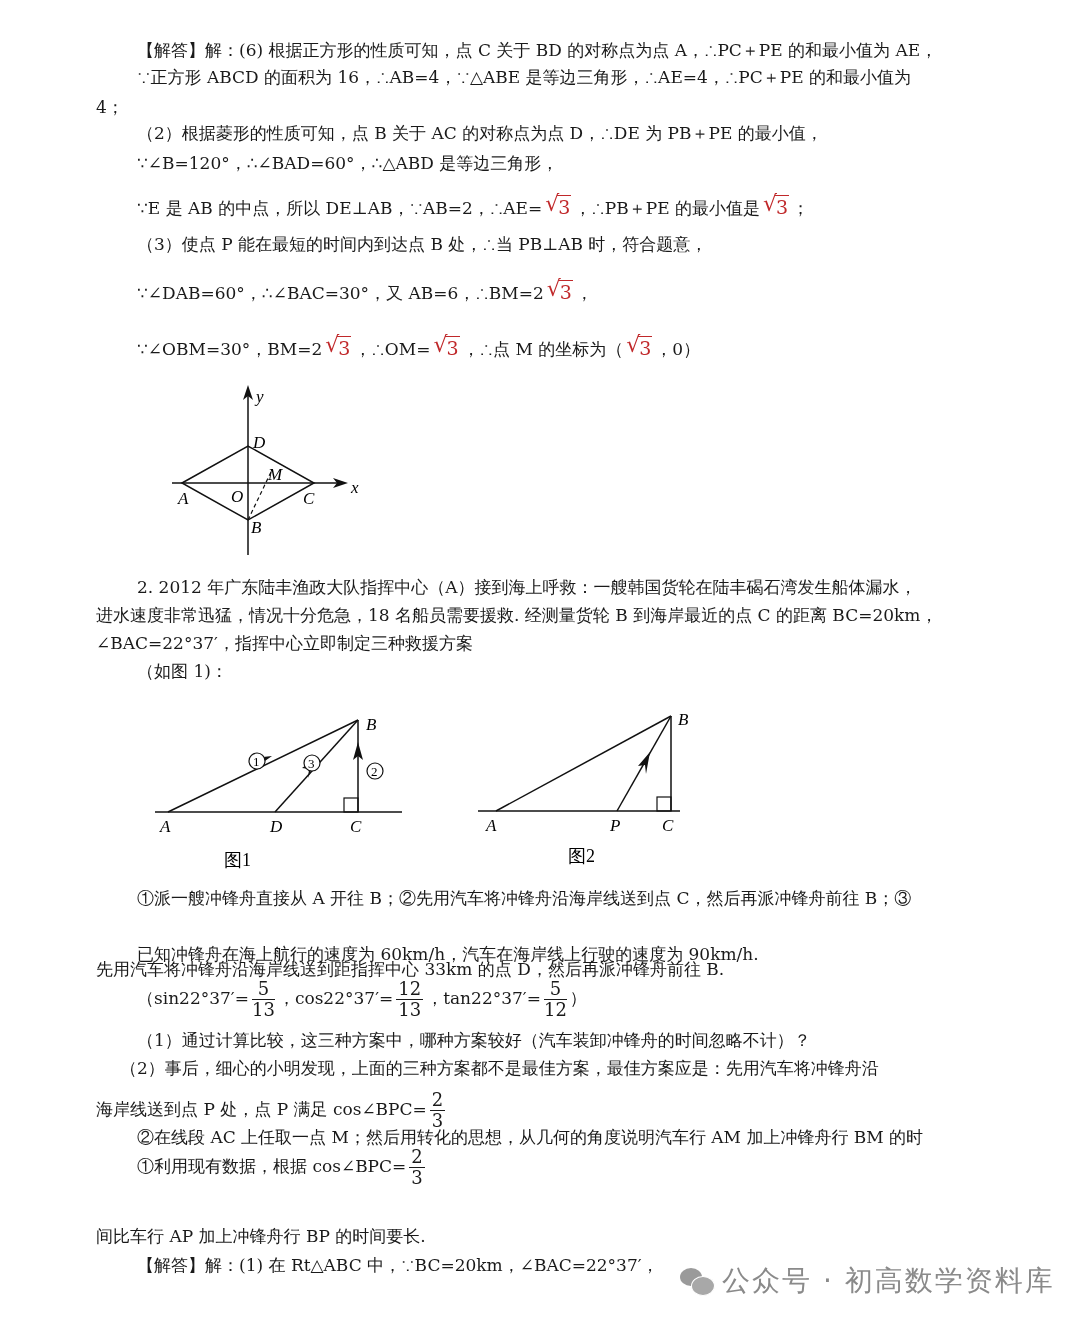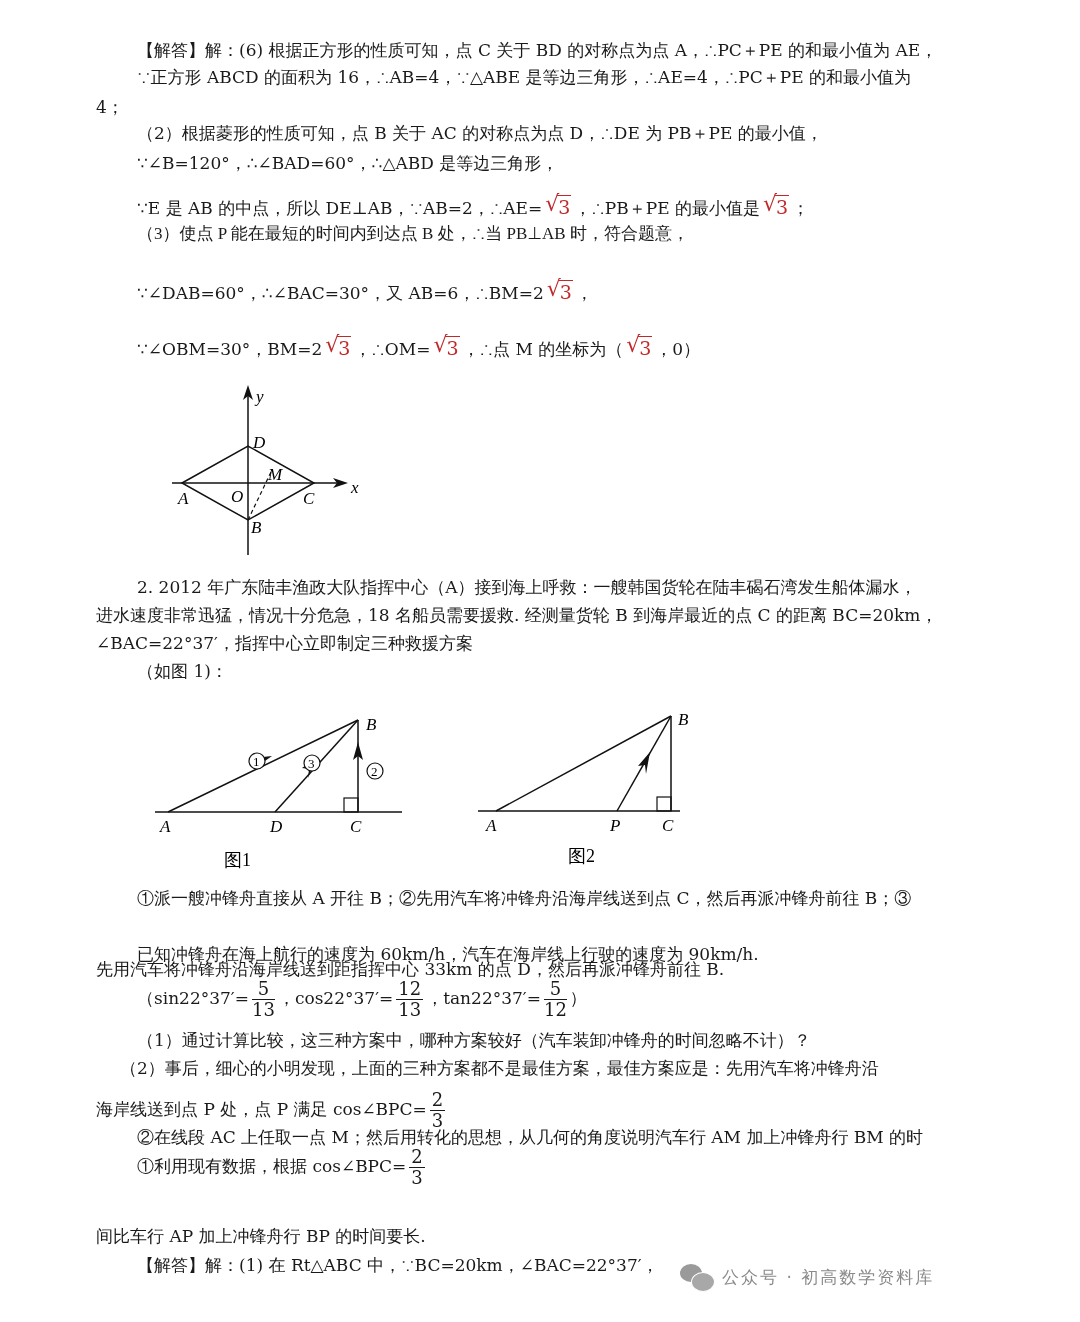--- a/index.html
+++ b/index.html
@@ -9,41 +9,41 @@
     color: #1a1a1a; font-size: 17px;
   }
   .line { position: absolute; white-space: nowrap; line-height: 24px; }
   .sqrt { display: inline-block; position: relative; color: #c0282a; padding-left: 12px; margin: 0 3px; }
   .sqrt .rad { position: absolute; left: 0; top: -4px; font-size: 22px; line-height: 26px; }
   .sqrt .val { border-top: 1.5px solid #c0282a; padding: 0 1px; font-size: 19px; }
   .frac { display: inline-block; vertical-align: middle; text-align: center; margin: 0 3px; line-height: 20px; }
   .frac span { display: block; font-size: 18px; }
   .frac .num { border-bottom: 1px solid #1a1a1a; padding: 0 2px; }
   svg text { font-family: "Liberation Serif", "DejaVu Serif", serif; }
-  .wm { position: absolute; left: 680px; top: 1262px; color: #8a8a8a; font-family: "DejaVu Sans", sans-serif; font-size: 17px; letter-spacing: 2px; display:flex; align-items:center; }
+  .wm { position: absolute; left: 680px; top: 1262px; color: #8a8a8a; font-family: "DejaVu Sans", sans-serif; font-size: 28px; letter-spacing: 2px; display:flex; align-items:center; }
   .wm-icon { width: 34px; height: 30px; position: relative; margin-right: 8px; }
   .wm-icon .b1 { position:absolute; left:0; top:2px; width:22px; height:18px; border-radius:50%; background:#9a9a9a; }
   .wm-icon .b2 { position:absolute; left:11px; top:10px; width:22px; height:18px; border-radius:50%; background:#a8a8a8; border:1px solid #fff; }
 </style>
 </head>
 <body>
 
 <div class="line" style="left:137px;top:38px;">
   <span>【解答】</span><span>解：(6) 根据正方形的性质可知，点 C 关于 BD 的对称点为点 A，∴PC＋PE 的和最小值为 AE，</span>
 </div>
 <div class="line" style="left:137px;top:65px;">∵正方形 ABCD 的面积为 16，∴AB=4，∵△ABE 是等边三角形，∴AE=4，∴PC＋PE 的和最小值为</div>
 <div class="line" style="left:96px;top:95px;">4；</div>
 
 <div class="line" style="left:137px;top:121px;">（2）根据菱形的性质可知，点 B 关于 AC 的对称点为点 D，∴DE 为 PB＋PE 的最小值，</div>
 <div class="line" style="left:137px;top:151px;">∵∠B=120°，∴∠BAD=60°，∴△ABD 是等边三角形，</div>
 <div class="line" style="left:137px;top:195px;">
   <span>∵E 是 AB 的中点，所以 DE⊥AB，∵AB=2，∴AE=</span><span class="sqrt"><span class="rad">√</span><span class="val">3</span></span><span>，∴PB＋PE 的最小值是</span><span class="sqrt"><span class="rad">√</span><span class="val">3</span></span><span>；</span>
 </div>
 
-<div class="line" style="left:137px;top:222px;font-family:Liberation Serif, serif;">（3）使点 P 能在最短的时间内到达点 B 处，∴当 PB⊥AB 时，符合题意，</div>
+<div class="line" style="left:137px;top:232px;">（3）使点 P 能在最短的时间内到达点 B 处，∴当 PB⊥AB 时，符合题意，</div>
 <div class="line" style="left:137px;top:280px;">
   <span>∵∠DAB=60°，∴∠BAC=30°，又 AB=6，∴BM=2</span><span class="sqrt"><span class="rad">√</span><span class="val">3</span></span><span>，</span>
 </div>
 <div class="line" style="left:137px;top:336px;text-align:center;">
   <span>∵∠OBM=30°，BM=2</span><span class="sqrt"><span class="rad">√</span><span class="val">3</span></span><span>，∴OM=</span><span class="sqrt"><span class="rad">√</span><span class="val">3</span></span><span>，∴点 M 的坐标为（</span><span class="sqrt"><span class="rad">√</span><span class="val">3</span></span><span>，0）</span>
 </div>
 
 <svg style="position:absolute;left:160px;top:380px;" width="220" height="180">
 
   <line x1="88" y1="175" x2="88" y2="10" stroke="#111" stroke-width="1.5"></line>

